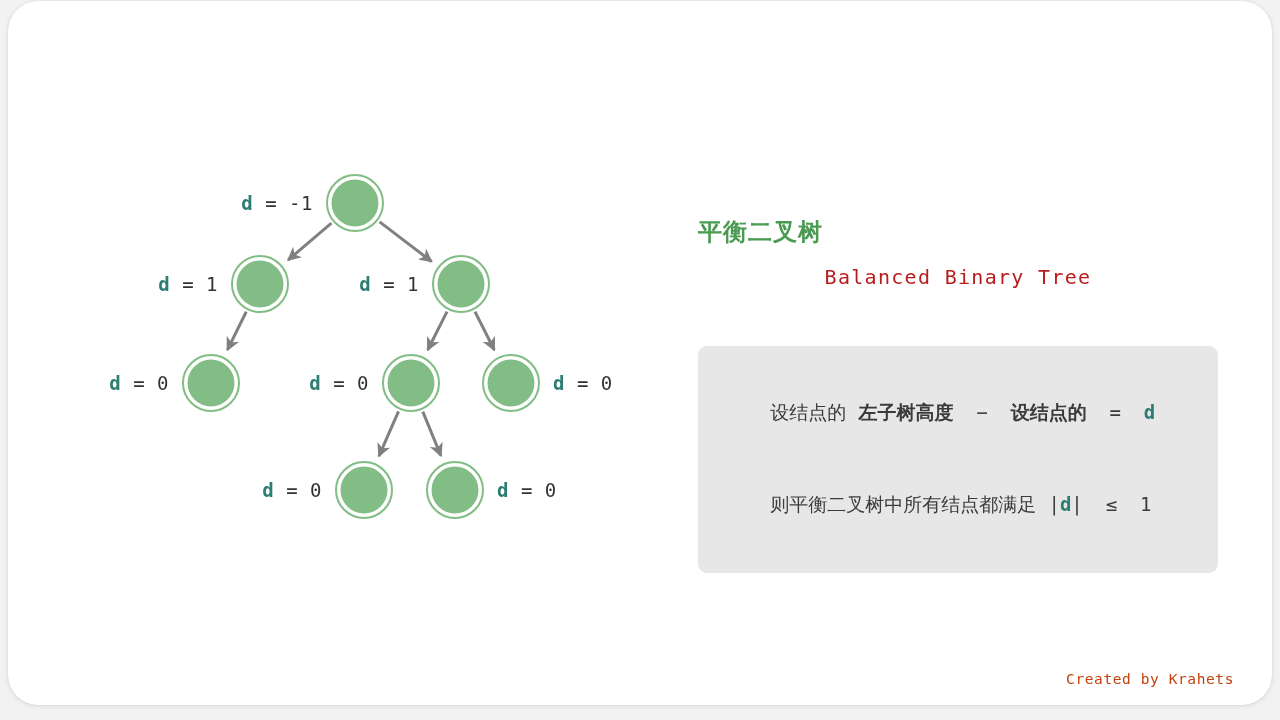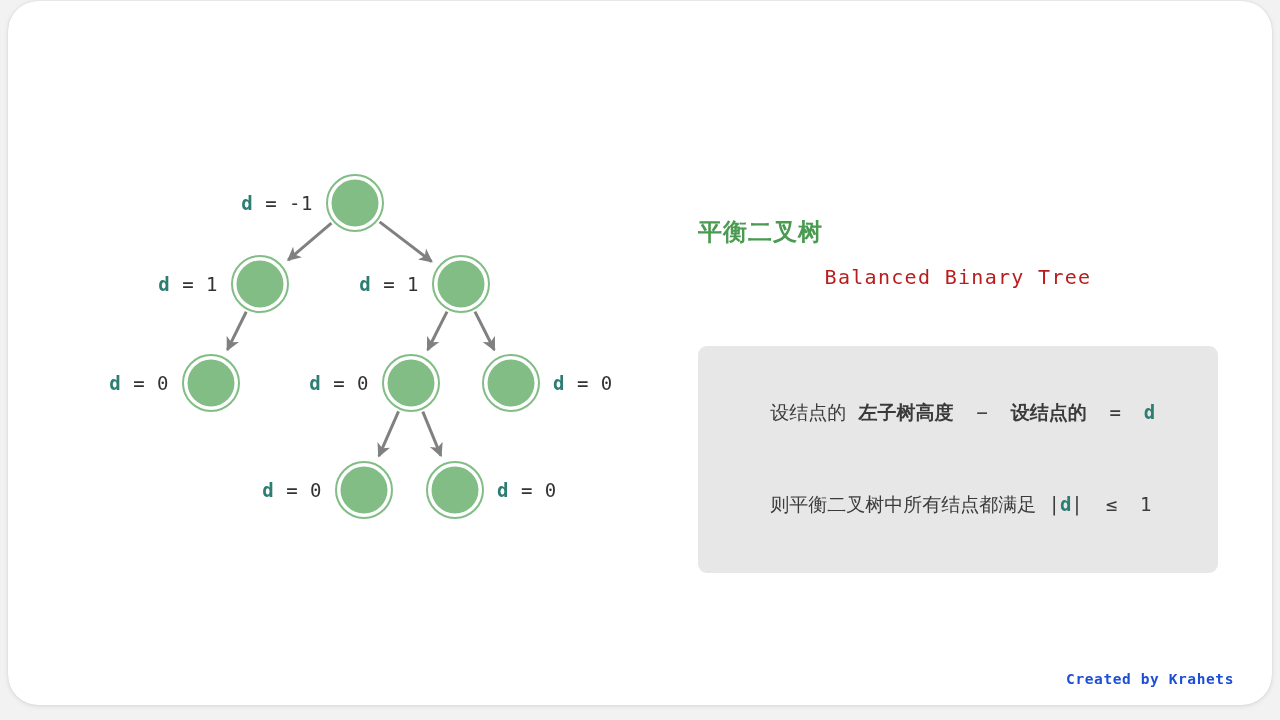--- a/index.html
+++ b/index.html
@@ -87,23 +87,22 @@
   }
   .caption-line .mono {
     font-family: "DejaVu Sans Mono", monospace;
   }
   #footer {
     position: absolute;
     right: 38px;
     bottom: 18px;
     font-family: "DejaVu Sans Mono", monospace;
     font-size: 14.5px;
-    color: #1d4ed8;
+    color: #c2410c;
     letter-spacing: 0.6px;
-    font-weight: bold;
   }
 </style>
 </head>
 <body>
 
 <div id="card">
 
   <svg id="tree-svg" width="1264" height="704">
     <defs>
       <marker id="arrowhead" markerWidth="5" markerHeight="5" refX="4.1" refY="2.5" orient="auto" markerUnits="strokeWidth">

